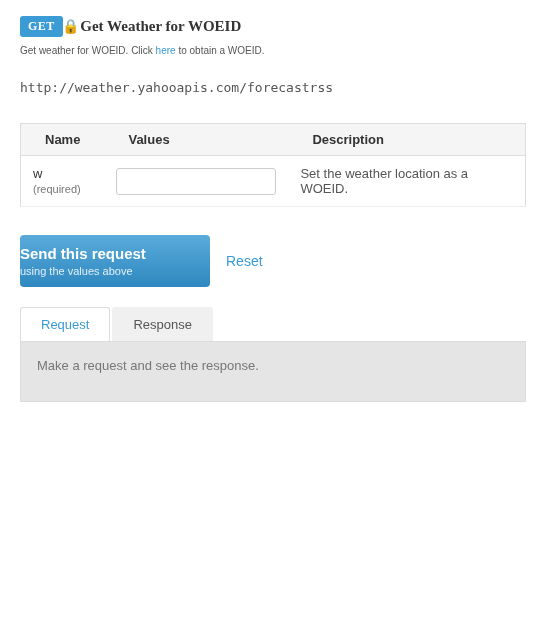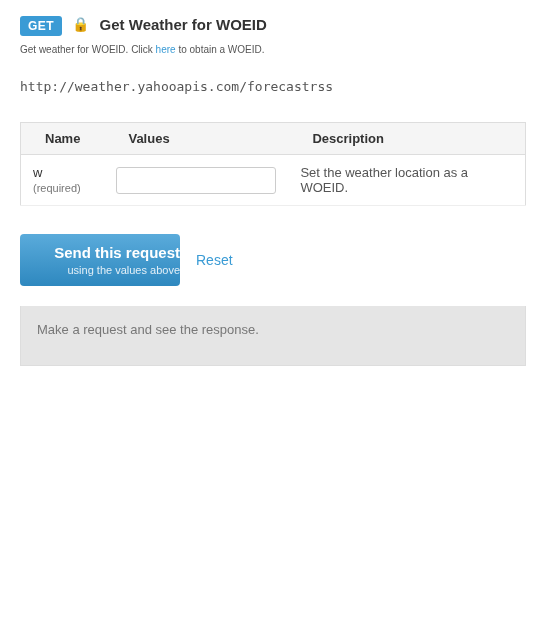--- a/index.html
+++ b/index.html
@@ -17,23 +17,24 @@
       min-height: 644px;
     }
 
     .page-container {
       padding: 16px 20px;
     }
 
     
     .header-row {
       display: flex;
-      align-items: flex-start;
-      gap: 10px;
+      align-items: center;
+      gap: 0;
       margin-bottom: 8px;
+      font-family: Liberation Serif, serif;
     }
 
     .get-badge {
       background-color: #3a9bd5;
       color: #ffffff;
       font-weight: bold;
       font-size: 12px;
       padding: 3px 8px;
       border-radius: 3px;
       letter-spacing: 0.5px;
@@ -146,26 +147,26 @@
       gap: 16px;
       margin: 28px 0 20px 0;
     }
 
     .send-request-btn {
       background: linear-gradient(to bottom, #5aabdb, #2e88bf);
       color: #ffffff;
       border: none;
       border-radius: 4px;
       padding: 0;
-      width: 160px;
+      width: 190px;
       height: 52px;
       cursor: pointer;
       display: flex;
       flex-direction: column;
-      align-items: flex-end;
+      align-items: flex-start;
       justify-content: center;
       line-height: 1.3;
     }
 
     .send-request-btn .btn-main-text {
       font-size: 15px;
       font-weight: bold;
     }
 
     .send-request-btn .btn-sub-text {
@@ -262,18 +263,22 @@
   </div>
 
   <div class="buttons-area">
     <button class="send-request-btn">
       <span class="btn-main-text">Send this request</span>
       <span class="btn-sub-text">using the values above</span>
     </button>
     <a class="reset-link" href="#">Reset</a>
   </div>
 
+  <div class="tabs-container" id="tabs-container">
+  <div class="tab active">Request</div>
+      <div class="tab">Response</div>
+    </div>
 
   <div class="response-area">
     <p class="response-placeholder">Make a request and see the response.</p>
   </div>
 
 </div>
 
 </body></html>

